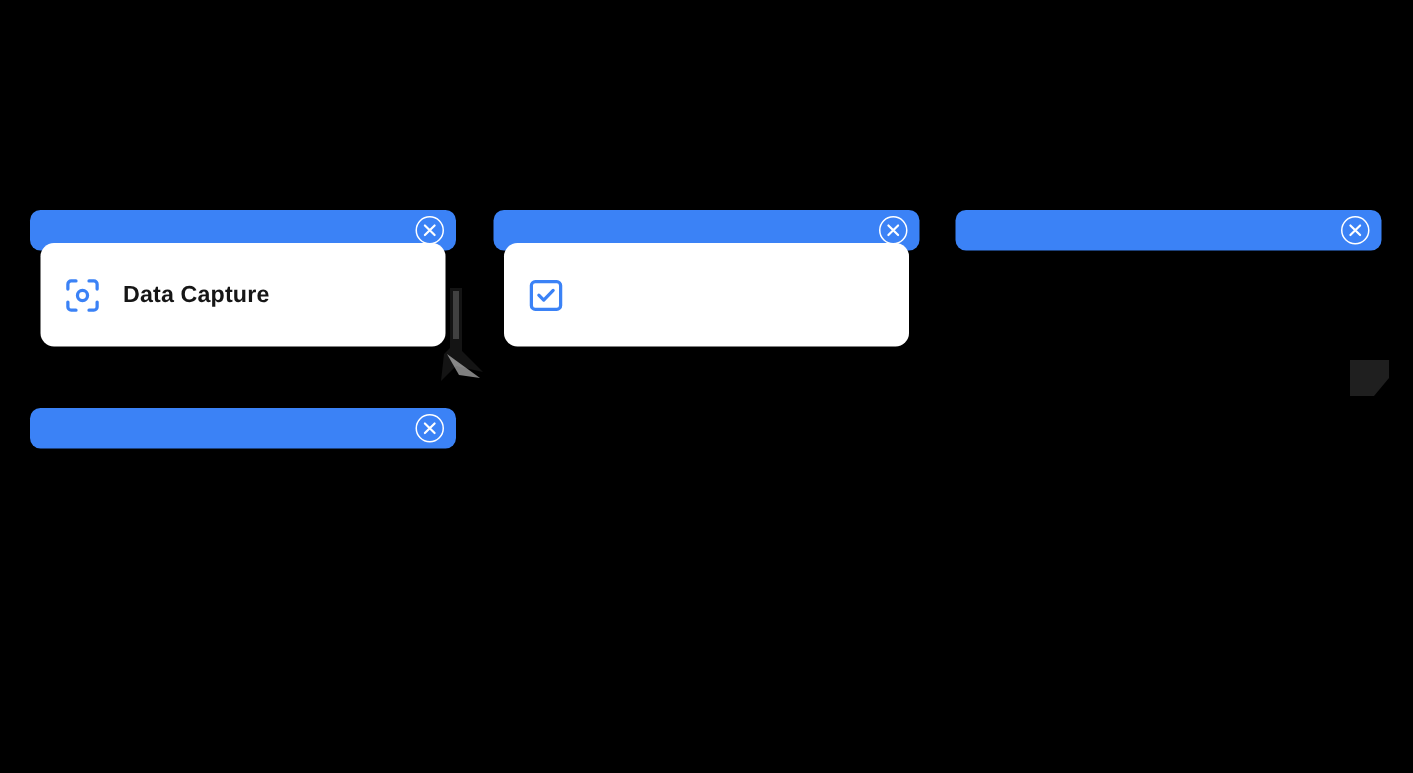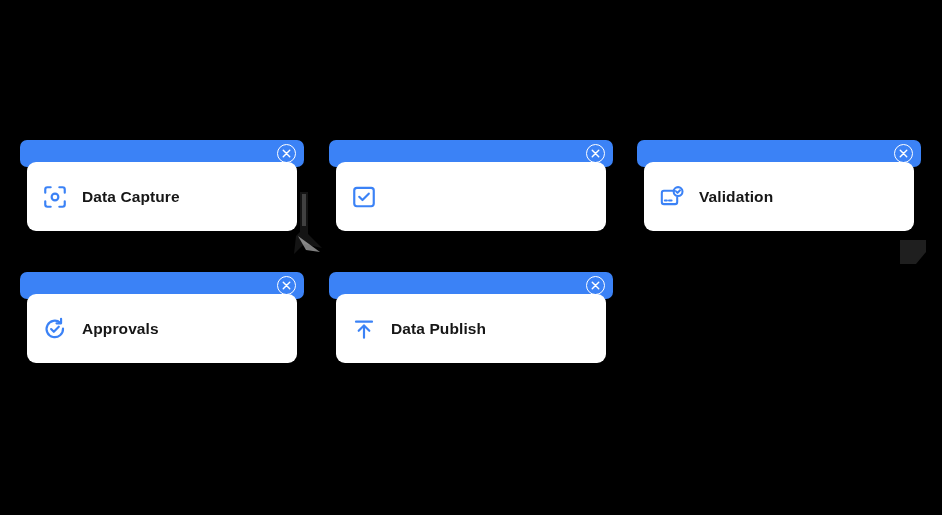--- a/index.html
+++ b/index.html
@@ -160,68 +160,25 @@
     <div class="card" style="left: 637px; top: 140px;">
     <div class="card-header">
       <div class="close-btn">
         <span>
     <svg width="9" height="9" viewBox="0 0 10 10">
       <path d="M1.4 1.4 L8.6 8.6 M8.6 1.4 L1.4 8.6" stroke="#ffffff" stroke-width="1.6" stroke-linecap="round"></path>
     </svg>
           </span>
       </div>
     </div>
-    <div class="card-body">
-      <span class="card-icon">
-    <svg width="26" height="26" viewBox="0 0 24 24" fill="none" stroke="#3b82f6" stroke-width="1.9" stroke-linecap="round" stroke-linejoin="round">
-      <path d="M14.6 6.2H4.6a2 2 0 0 0-2 2v8.4a2 2 0 0 0 2 2h10.2a2 2 0 0 0 2-2v-4.1"></path>
-      <path d="M5.4 15.2h1.9"></path>
-      <path d="M9.2 15.2h2.4"></path>
-      <circle cx="17.6" cy="7" r="4.1"></circle>
-      <path d="M15.9 7l1.2 1.2 2.3-2.4"></path>
-    </svg>
-        </span>
-      <span class="card-label">Validation</span>
-    </div>
     </div>
     <div class="card" style="left: 20px; top: 272px;">
     <div class="card-header">
       <div class="close-btn">
         <span>
     <svg width="9" height="9" viewBox="0 0 10 10">
       <path d="M1.4 1.4 L8.6 8.6 M8.6 1.4 L1.4 8.6" stroke="#ffffff" stroke-width="1.6" stroke-linecap="round"></path>
     </svg>
           </span>
       </div>
     </div>
-    <div class="card-body">
-      <span class="card-icon">
-    <svg width="26" height="26" viewBox="0 0 24 24" fill="none" stroke="#3b82f6" stroke-width="2" stroke-linecap="round" stroke-linejoin="round">
-      <path d="M19.4 11.6a7.6 7.6 0 1 1-2.5-5.3"></path>
-      <path d="M17.6 2.6v4.2h-4.2"></path>
-      <path d="M8.4 12.1l2.5 2.5 4.6-4.7"></path>
-    </svg>
-        </span>
-      <span class="card-label">Approvals</span>
-    </div>
-    </div>
-    <div class="card" style="left: 329px; top: 272px;">
-    <div class="card-header">
-      <div class="close-btn">
-        <span>
-    <svg width="9" height="9" viewBox="0 0 10 10">
-      <path d="M1.4 1.4 L8.6 8.6 M8.6 1.4 L1.4 8.6" stroke="#ffffff" stroke-width="1.6" stroke-linecap="round"></path>
-    </svg>
-          </span>
-      </div>
-    </div>
-    <div class="card-body">
-      <span class="card-icon">
-    <svg width="26" height="26" viewBox="0 0 24 24" fill="none" stroke="#3b82f6" stroke-width="2" stroke-linecap="round" stroke-linejoin="round">
-      <path d="M4.6 5.2h14.8"></path>
-      <path d="M12 20V9.1"></path>
-      <path d="M7.1 13.6L12 8.7l4.9 4.9"></path>
-    </svg>
-        </span>
-      <span class="card-label">Data Publish</span>
-    </div>
     </div>
   </div>
 
 </body></html>

